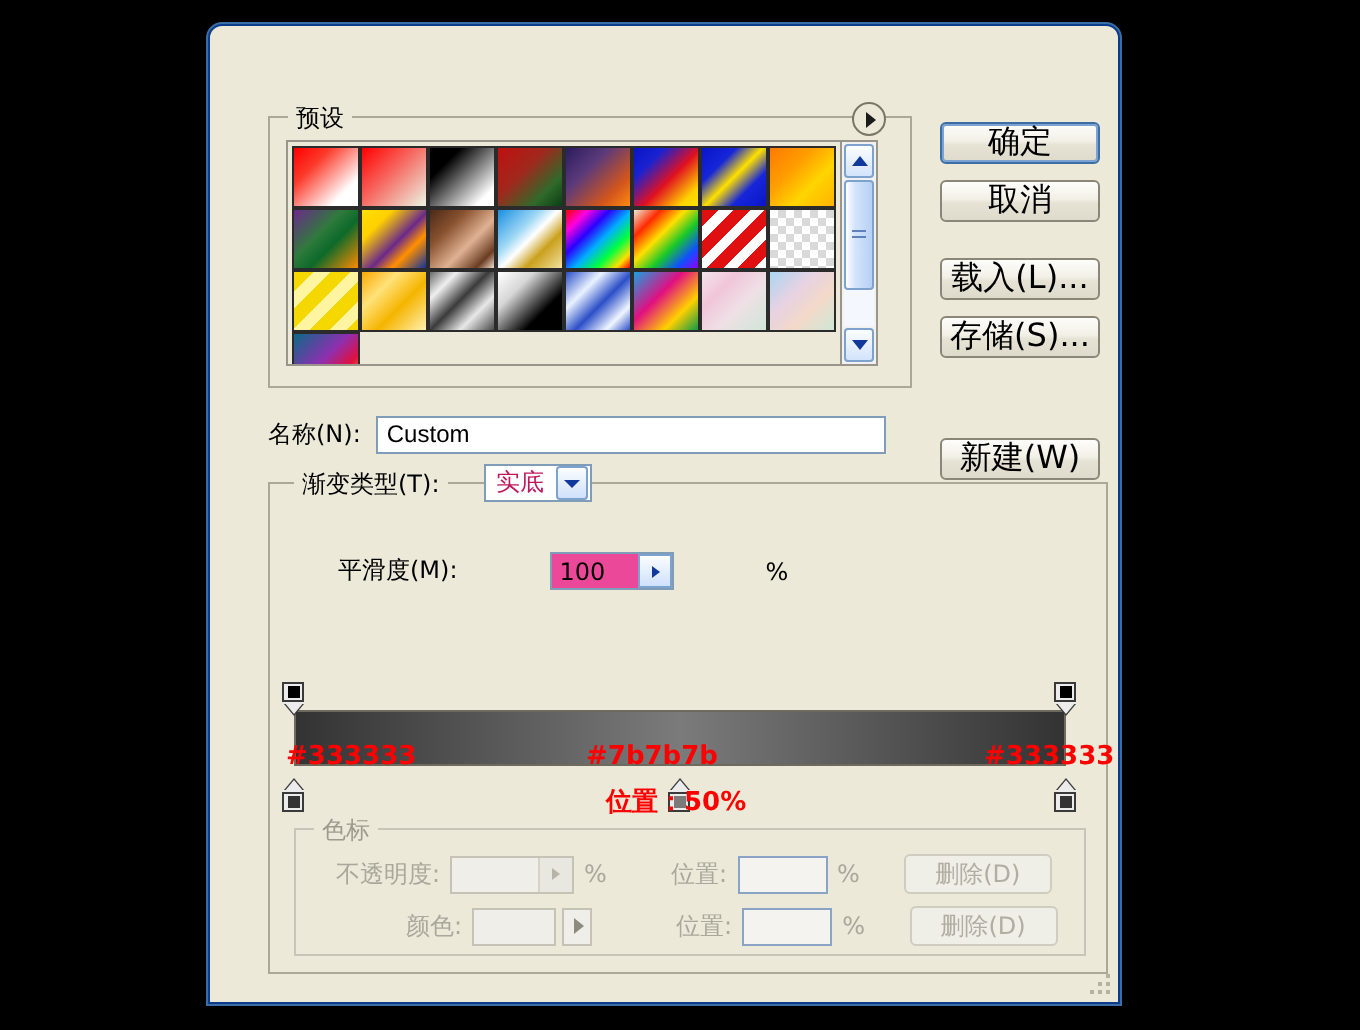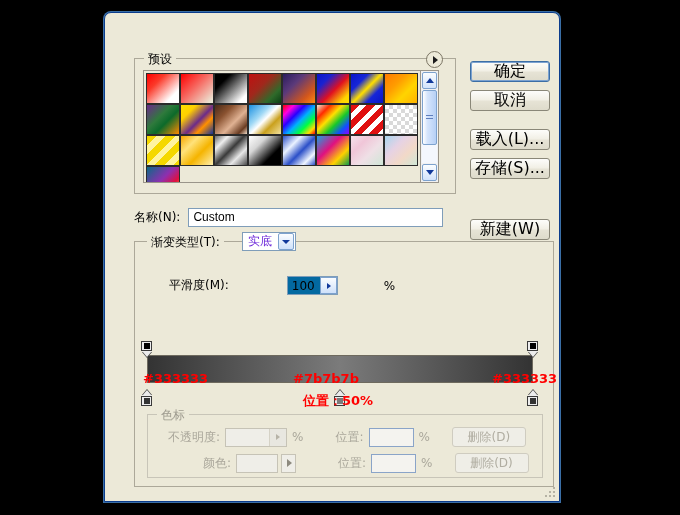--- a/index.html
+++ b/index.html
@@ -113,32 +113,32 @@
     margin-bottom:8px;
   }
   .btn.default{border:1px solid #3c6ea5;box-shadow:0 0 0 1px #7ba2d0 inset;}
 
   
   #type-group{left:29px;top:202px;width:418px;height:244px;}
   .combo{
     height:19px;min-width:54px;border:1px solid #7f9db9;background:#fff;box-sizing:border-box;
     display:flex;align-items:center;margin-left:7px;
   }
-  .combo-text{font-size:12px;padding:12px 5px;flex:1;color:#6d28d9;}
+  .combo-text{font-size:12px;padding:12px 5px;flex:1;color:#be185d;}
   .combo-btn{
     width:16px;height:17px;margin:0 1px;border-radius:2px;
     background:linear-gradient(180deg,#fbfdff,#cfe1fa);border:1px solid #7da2ce;box-sizing:border-box;
     display:flex;align-items:center;justify-content:center;
   }
   .chev{width:0;height:0;border-top:4px solid #11399b;border-left:4px solid transparent;border-right:4px solid transparent;}
 
   #smooth-row{left:34px;top:34px;gap:40px;}
   .spin{
-    height:19px;width:51px;border:1px solid #7f9db9;background:#0369a1;box-sizing:border-box;
-    display:flex;align-items:center;margin-left:18px;
+    height:19px;width:62px;border:1px solid #7f9db9;background:#ec4899;box-sizing:border-box;
+    display:flex;align-items:center;margin-left:6px;
   }
   .spin-val{font-size:12px;padding-left:4px;flex:1;color:#000;}
   .spin-btn{
     width:17px;height:17px;background:linear-gradient(180deg,#fbfdff,#cfe1fa);
     border:1px solid #7da2ce;box-sizing:border-box;display:flex;align-items:center;justify-content:center;
   }
   .spin-tri{width:0;height:0;border-left:4px solid #11399b;border-top:3px solid transparent;border-bottom:3px solid transparent;margin-left:1px;}
   .pct{font-size:12px;margin-left:6px;color:#000;}
 
   

